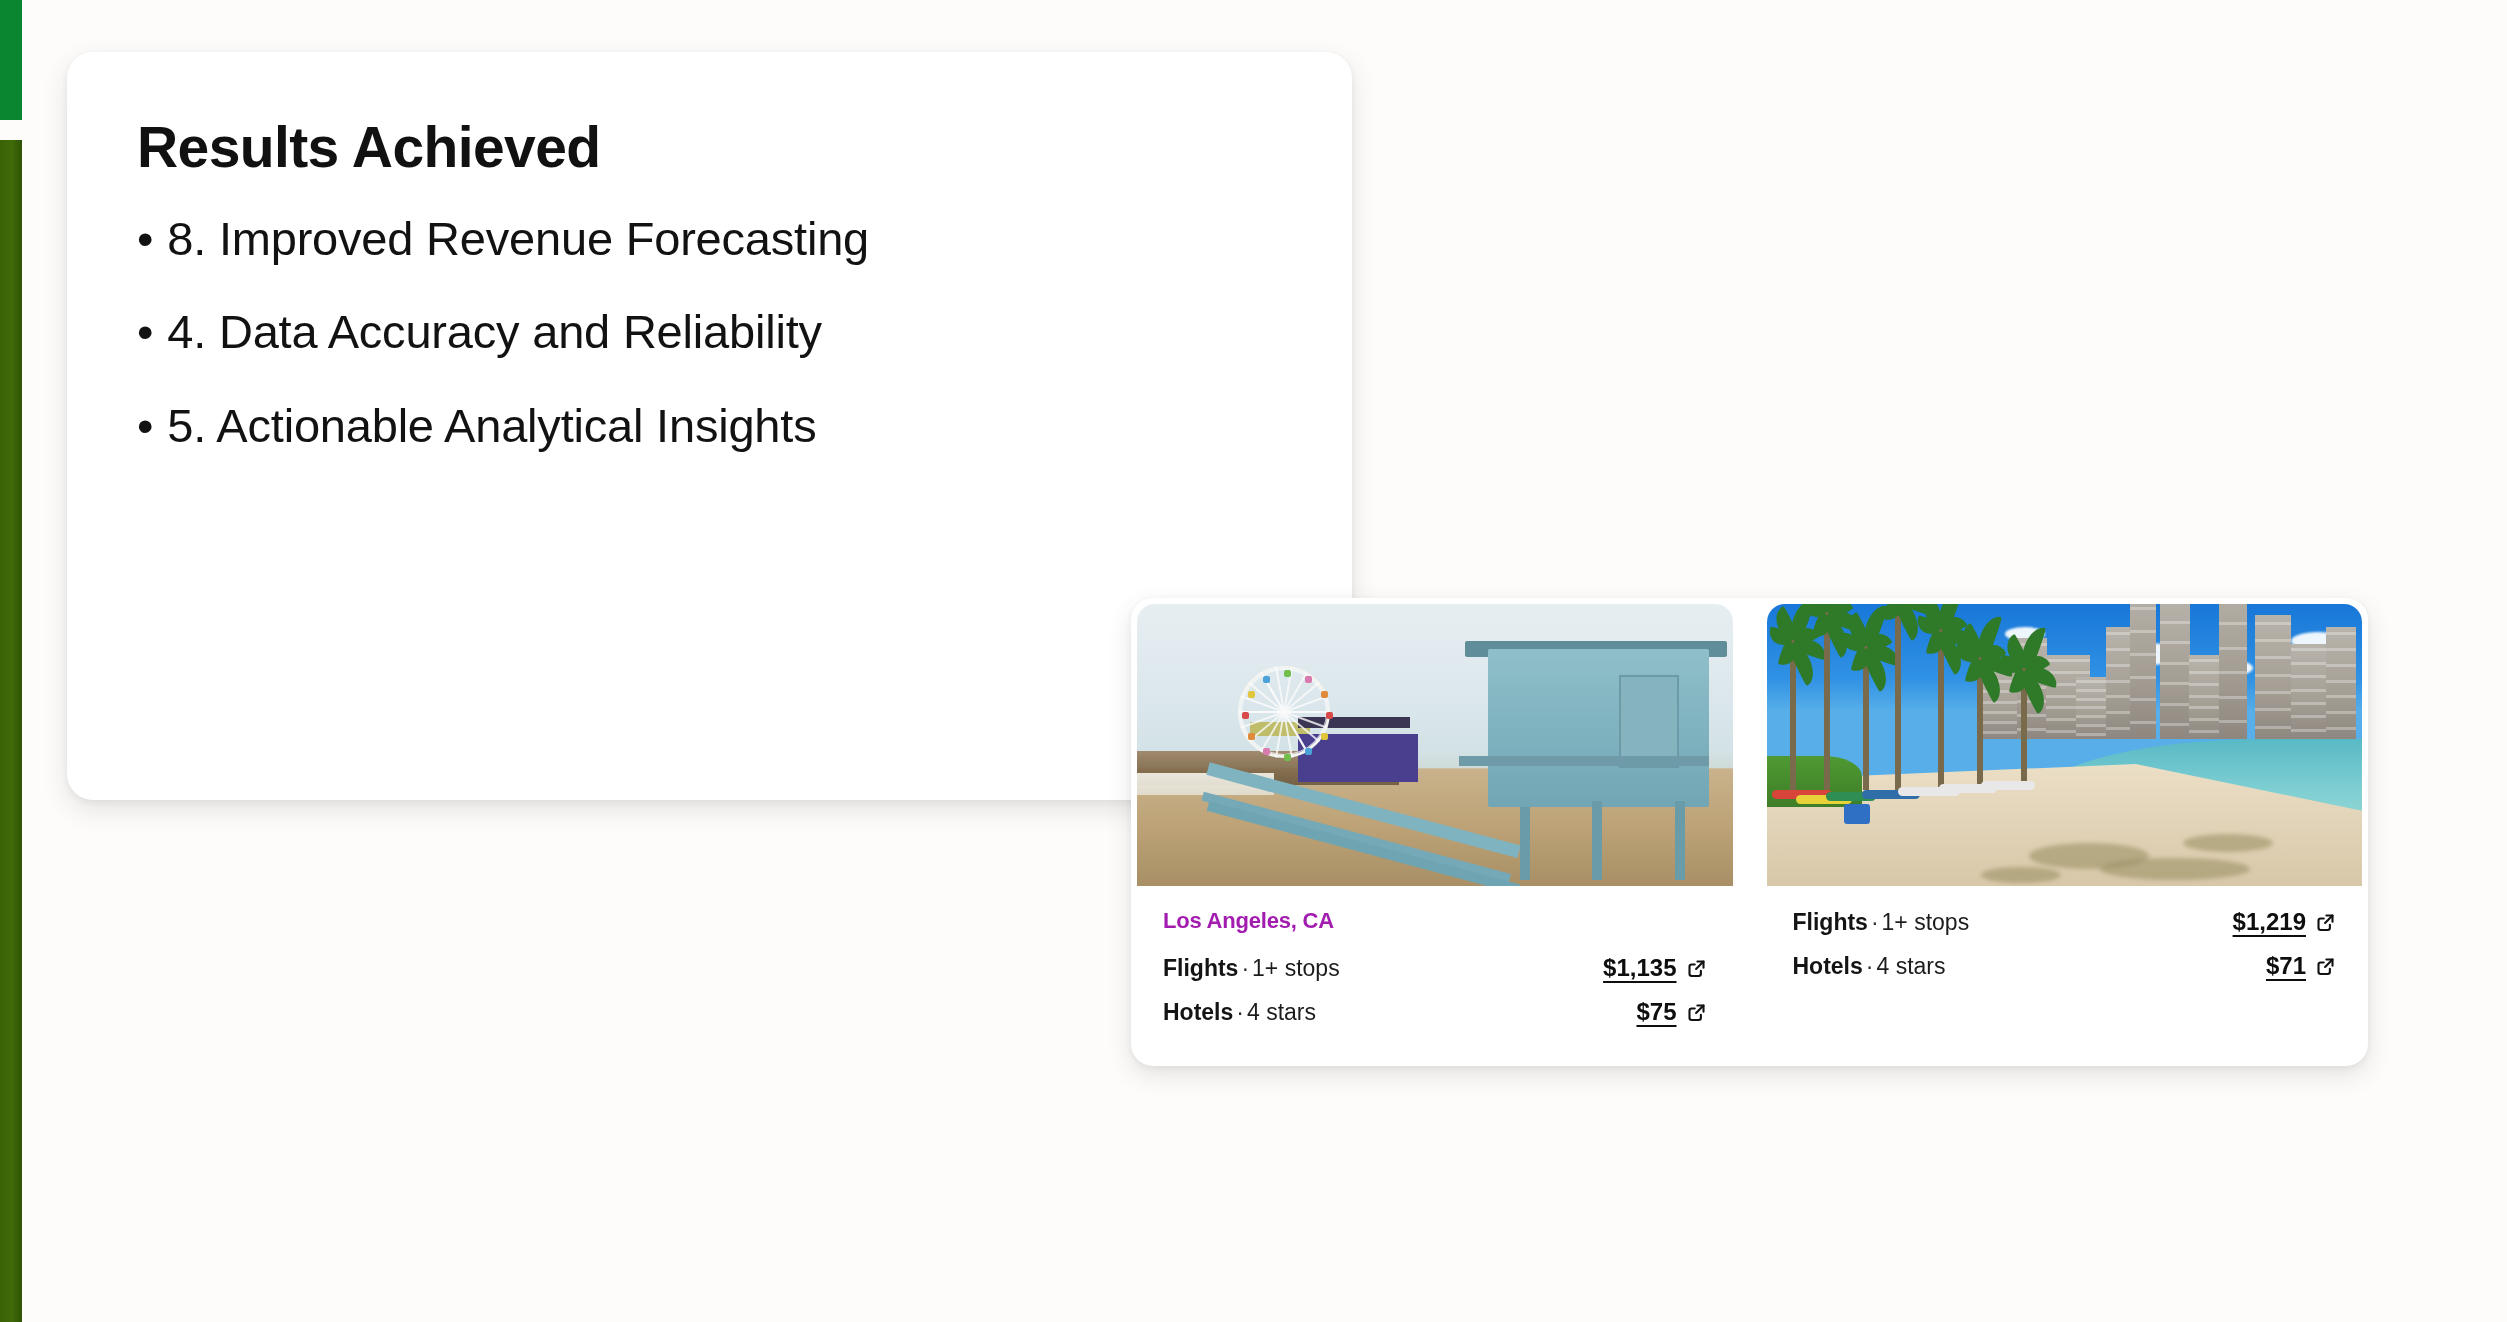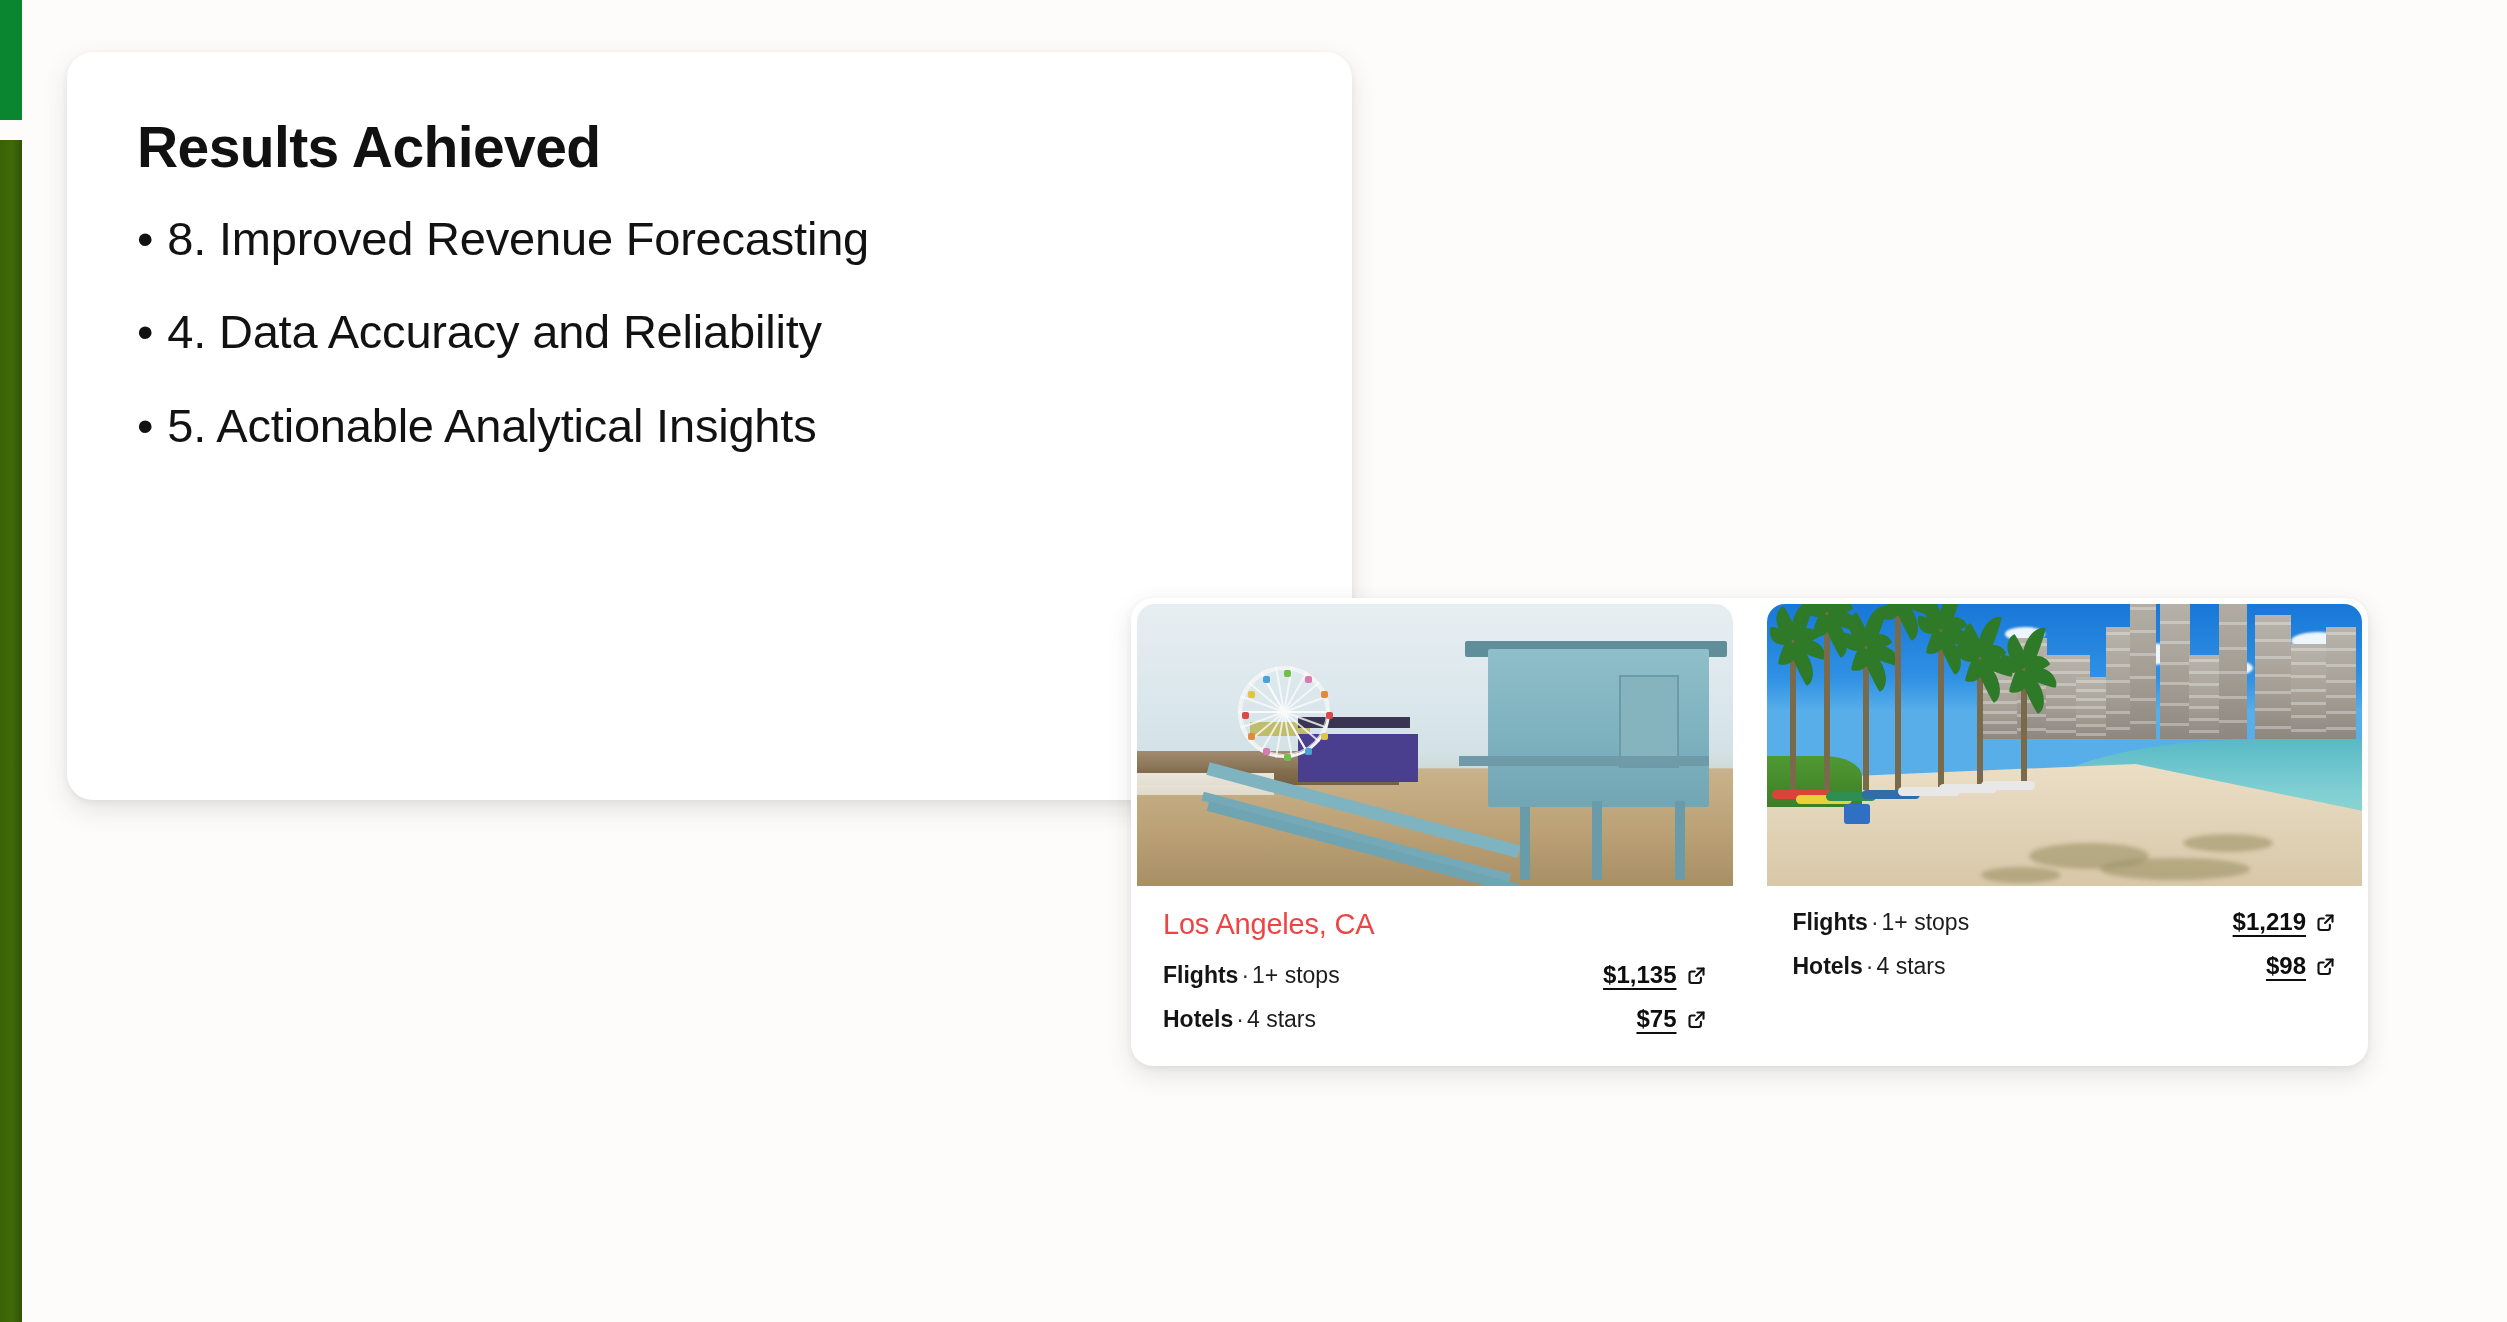--- a/index.html
+++ b/index.html
@@ -109,23 +109,23 @@
     height: 282px;
     width: 100%;
     overflow: hidden;
   }
 
   .card-body {
     padding: 22px 26px 0 26px;
   }
 
   .card-city {
-    font-size: 29px;
-    font-weight: 400;
-    color: #ef4444;
+    font-size: 22px;
+    font-weight: 700;
+    color: #a21caf;
     letter-spacing: -0.2px;
     margin-bottom: 20px;
   }
 
   .card-row {
     display: flex;
     align-items: baseline;
     justify-content: space-between;
     margin-bottom: 16px;
   }
@@ -711,21 +711,21 @@
             <path d="M17 14.5V18a2.5 2.5 0 0 1-2.5 2.5h-8A2.5 2.5 0 0 1 4 18v-8A2.5 2.5 0 0 1 6.5 7.5H10"></path>
           </svg>
         </div>
       </div>
 
       <div class="card-row">
         <div class="row-left">
           <span class="cat">Hotels</span><span class="sep">·</span><span class="det">4 stars</span>
         </div>
         <div class="row-right">
-          <span class="row-price">$98</span>
+          <span class="row-price">$71</span>
           <svg class="ext-icon" viewBox="0 0 24 24" fill="none" stroke="#111" stroke-width="2.4" stroke-linecap="round" stroke-linejoin="round">
             <path d="M13 4h7v7"></path>
             <path d="M20 4l-8.5 8.5"></path>
             <path d="M17 14.5V18a2.5 2.5 0 0 1-2.5 2.5h-8A2.5 2.5 0 0 1 4 18v-8A2.5 2.5 0 0 1 6.5 7.5H10"></path>
           </svg>
         </div>
       </div>
     </div>
   </div>
 

